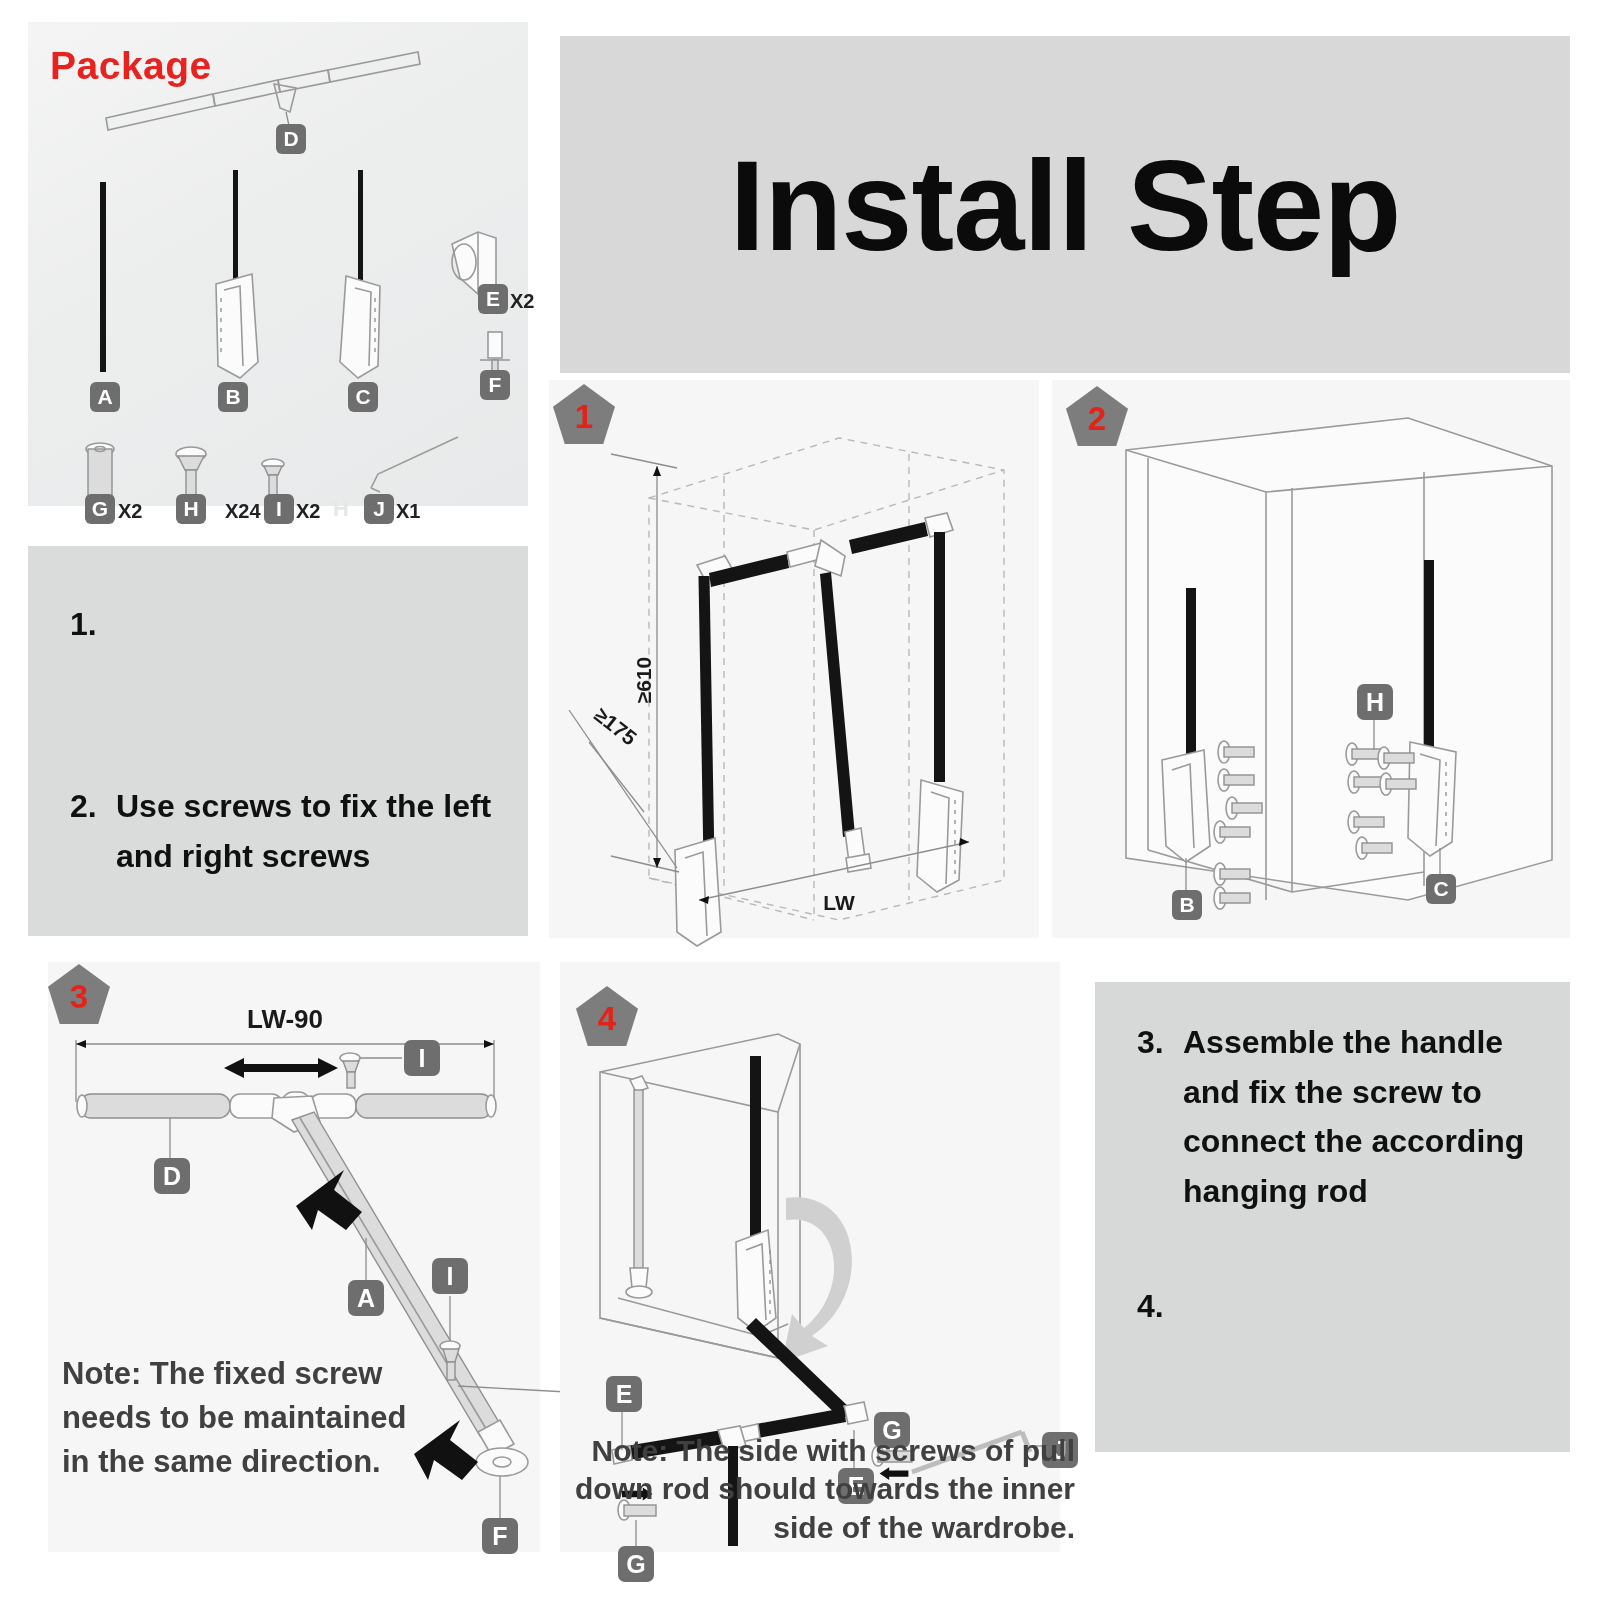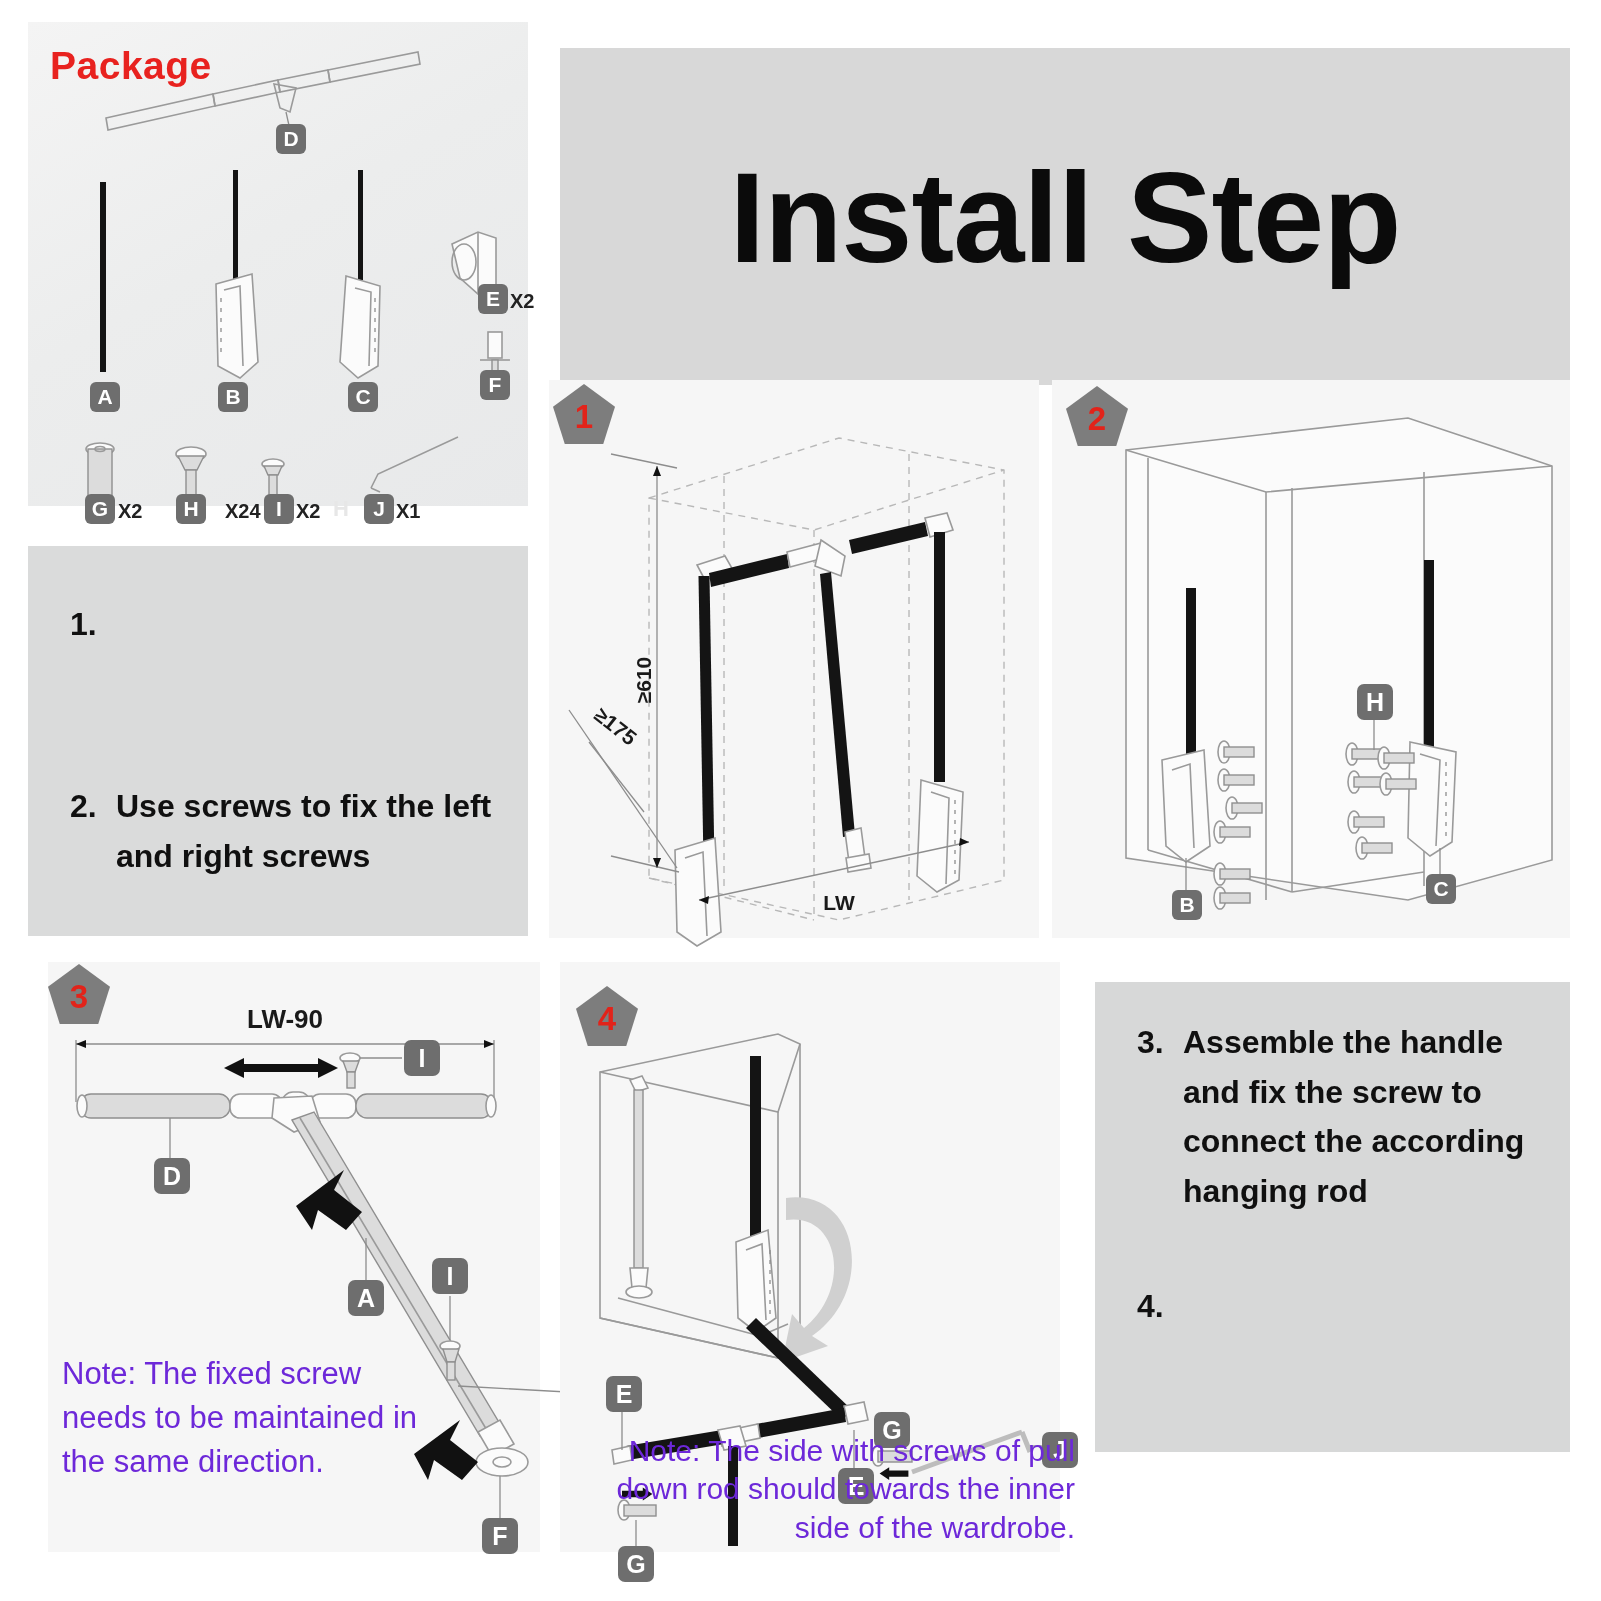--- a/index.html
+++ b/index.html
@@ -8,21 +8,21 @@
 
   .panel{position:absolute;box-sizing:border-box;}
 
   
   #package-panel{left:28px;top:22px;width:500px;height:484px;
       background:linear-gradient(150deg,#f4f4f4 0%,#eceded 45%,#e8e9ea 100%);}
   #package-title{position:absolute;left:22px;top:22px;font-size:39px;font-weight:bold;
       color:#e8221f;letter-spacing:.5px;}
 
   
-  #install-header{left:560px;top:36px;width:1010px;height:337px;background:#d8d8d8;margin-top:12px;}
+  #install-header{left:560px;top:36px;width:1010px;height:337px;background:#d8d8d8;}
   #install-title{position:absolute;left:0;right:0;top:50%;transform:translateY(-50%);
       text-align:center;font-size:128px;font-weight:bold;color:#0b0b0b;
       letter-spacing:-1px;font-family:"Liberation Sans","DejaVu Sans",sans-serif;}
 
   
   #text-panel-1{left:28px;top:546px;width:500px;height:390px;background:#dadbdb;}
   #text-panel-2{left:1095px;top:982px;width:475px;height:470px;background:#d7d8d8;}
   .steptext{position:absolute;left:42px;right:24px;font-size:32px;line-height:1.55;
       color:#101010;font-weight:bold;}
   .steptext .num{position:absolute;left:0;}
@@ -43,21 +43,21 @@
       margin-top:4px;}
 
   
   .tag{position:absolute;background:#6e6e6e;color:#ffffff;border-radius:6px;
       font-size:21px;font-weight:bold;width:30px;height:30px;
       display:flex;align-items:center;justify-content:center;}
   .tag.big{width:36px;height:36px;font-size:25px;border-radius:7px;}
   .qty{position:absolute;color:#222;font-size:20px;font-weight:bold;}
 
   
-  .note{position:absolute;color:#6d28d9;font-weight:normal;}
+  .note{position:absolute;color:#404040;font-weight:bold;}
   #note3{left:62px;top:1352px;width:360px;font-size:31px;line-height:1.42;}
   #note4{left:570px;top:1432px;width:505px;font-size:30px;line-height:1.28;text-align:right;}
   svg{position:absolute;left:0;top:0;overflow:visible;}
   .ln{fill:none;stroke:#9a9a9a;stroke-width:1.6;}
   .ln-dash{fill:none;stroke:#b8b8b8;stroke-width:1.4;stroke-dasharray:7 6;}
   .ln-dim{fill:none;stroke:#8d8d8d;stroke-width:1.3;}
   .fillw{fill:#fbfbfb;stroke:#9a9a9a;stroke-width:1.6;}
   .fillg{fill:#dcdcdc;stroke:#8f8f8f;stroke-width:1.4;}
   .blk{fill:#141414;}
   .arrow-blk{fill:#111;}

